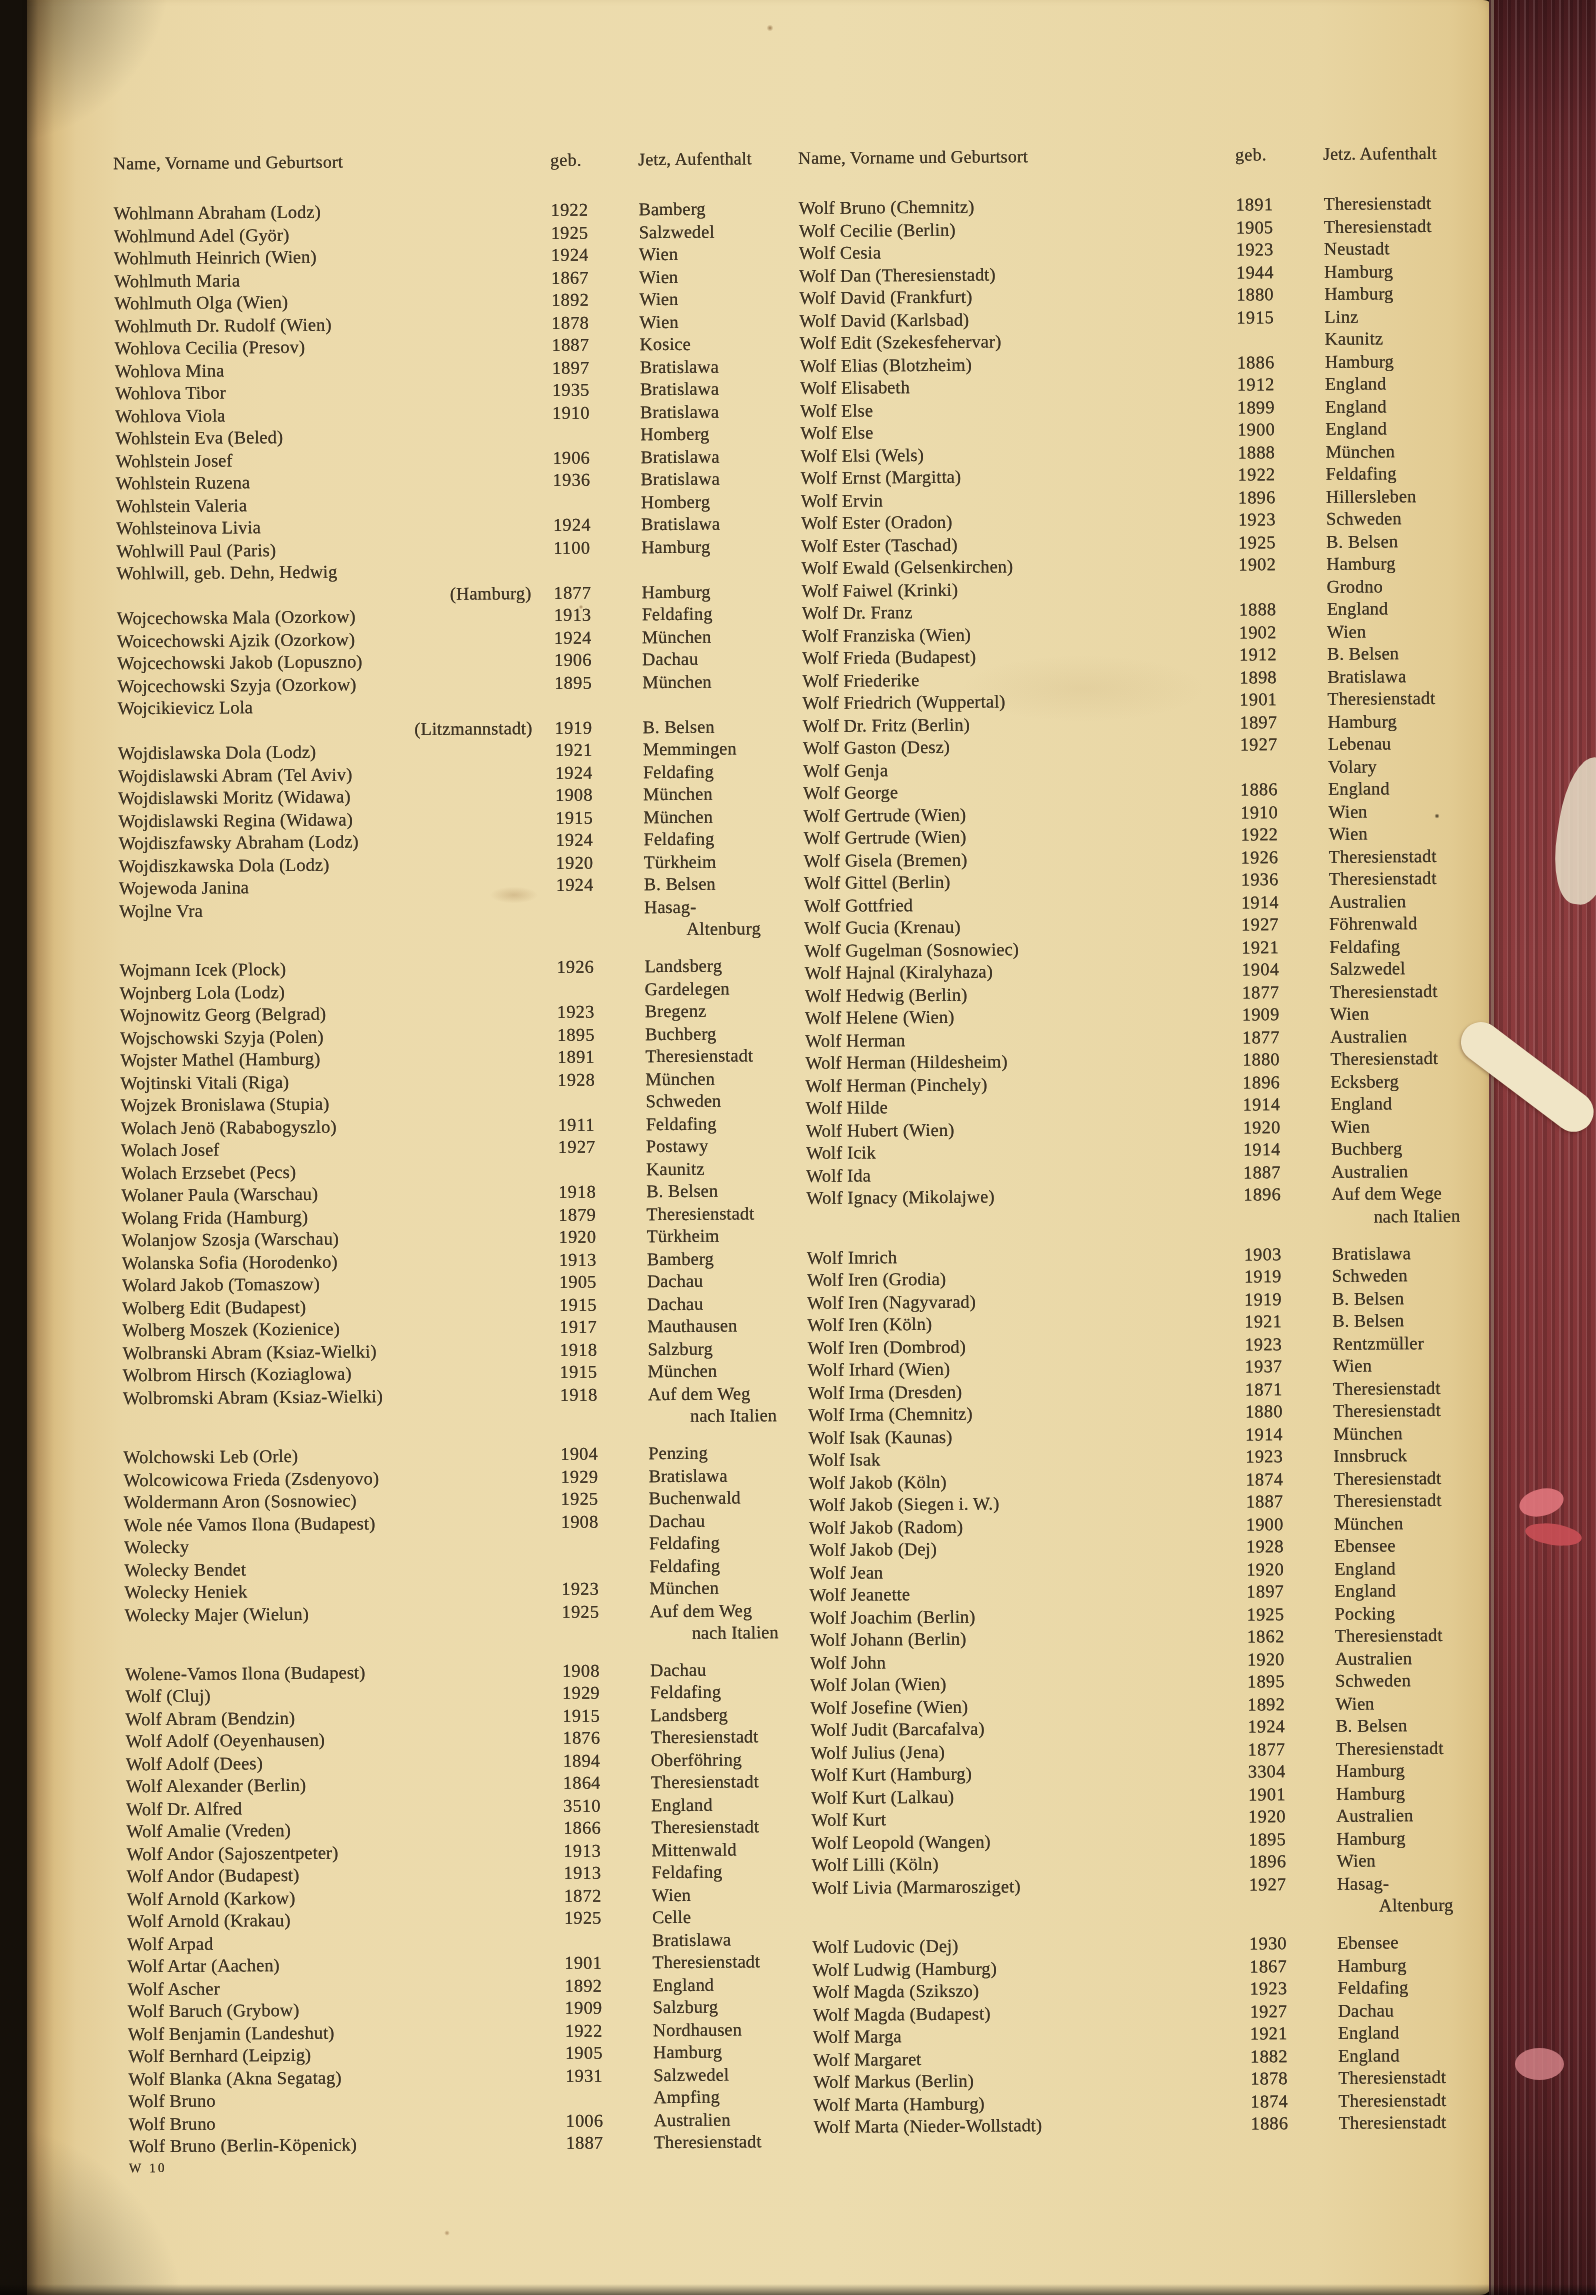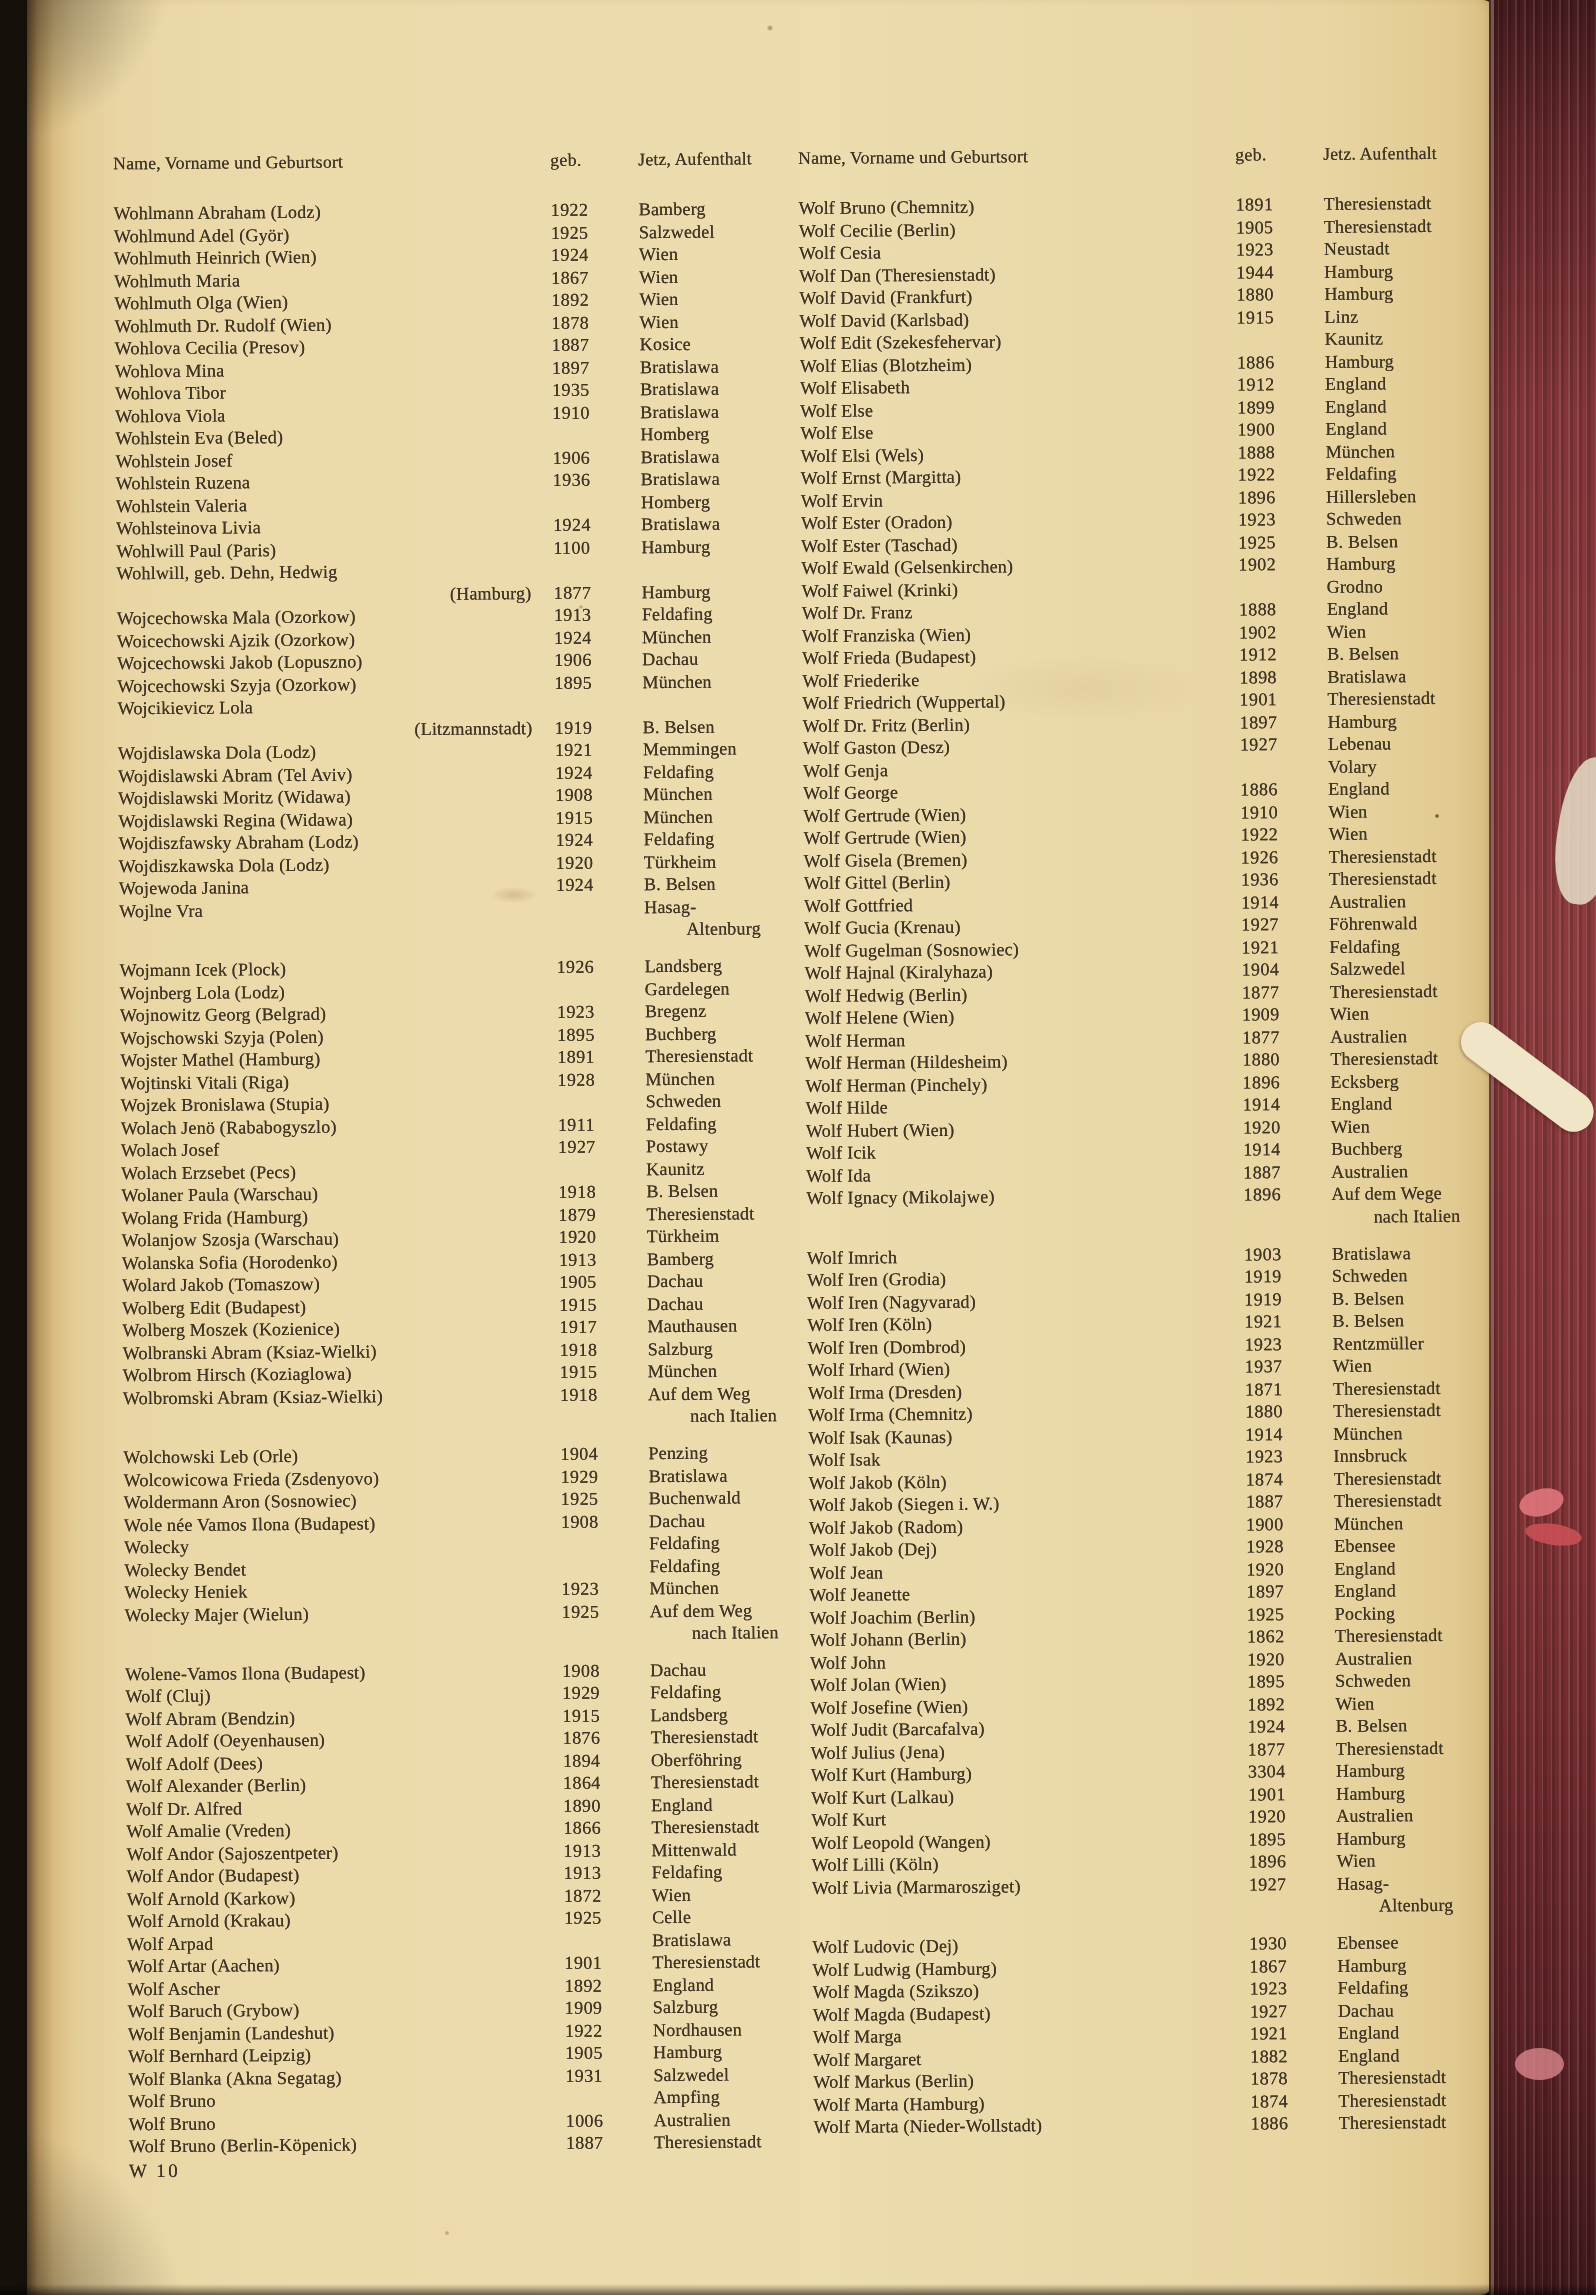--- a/index.html
+++ b/index.html
@@ -58,21 +58,21 @@
   .row{display:flex;height:22.5px;align-items:baseline;}
   .row.gap{margin-top:14.4px;}
   .c-name{flex:0 0 437px;width:437px;font-size:18px;letter-spacing:0.2px;white-space:nowrap;overflow:visible;}
   .c-name.r{text-align:right;padding-right:22.3px;box-sizing:border-box;}
   .c-geb{flex:0 0 88px;width:88px;font-size:18px;letter-spacing:0.4px;}
   .c-ort{flex:0 0 137px;width:137px;font-size:18px;letter-spacing:0.2px;white-space:nowrap;}
   .c-ort.ind{padding-left:42px;box-sizing:border-box;}
   .colhead .c-name,.colhead .c-geb,.colhead .c-ort{font-size:17.6px;}
   .row span,.colhead span{text-shadow:0 0 0.4px rgba(62,50,28,.95);}
   .footer{
-    position:absolute;left:94px;top:2155px;font-size:19px;letter-spacing:2.4px;
+    position:absolute;left:94px;top:2155px;font-size:13px;letter-spacing:2.4px;
     text-shadow:0 0 0.4px rgba(62,50,28,.95);
   }
   .bottom-shade{position:absolute;left:0;right:0;bottom:0;height:11.2px;background:linear-gradient(0deg,rgba(0,0,0,.55),rgba(0,0,0,0));}
 </style>
 </head>
 <body>
 
 <div class="scan">
   <div class="page">
     <div class="content">
@@ -424,21 +424,21 @@
               <span class="c-geb">1894</span>
               <span class="c-ort">Oberföhring</span>
             </div>
             <div class="row">
               <span class="c-name">Wolf Alexander (Berlin)</span>
               <span class="c-geb">1864</span>
               <span class="c-ort">Theresienstadt</span>
             </div>
             <div class="row">
               <span class="c-name">Wolf Dr. Alfred</span>
-              <span class="c-geb">1890</span>
+              <span class="c-geb">3510</span>
               <span class="c-ort">England</span>
             </div>
             <div class="row">
               <span class="c-name">Wolf Amalie (Vreden)</span>
               <span class="c-geb">1866</span>
               <span class="c-ort">Theresienstadt</span>
             </div>
             <div class="row">
               <span class="c-name">Wolf Andor (Sajoszentpeter)</span>
               <span class="c-geb">1913</span>

